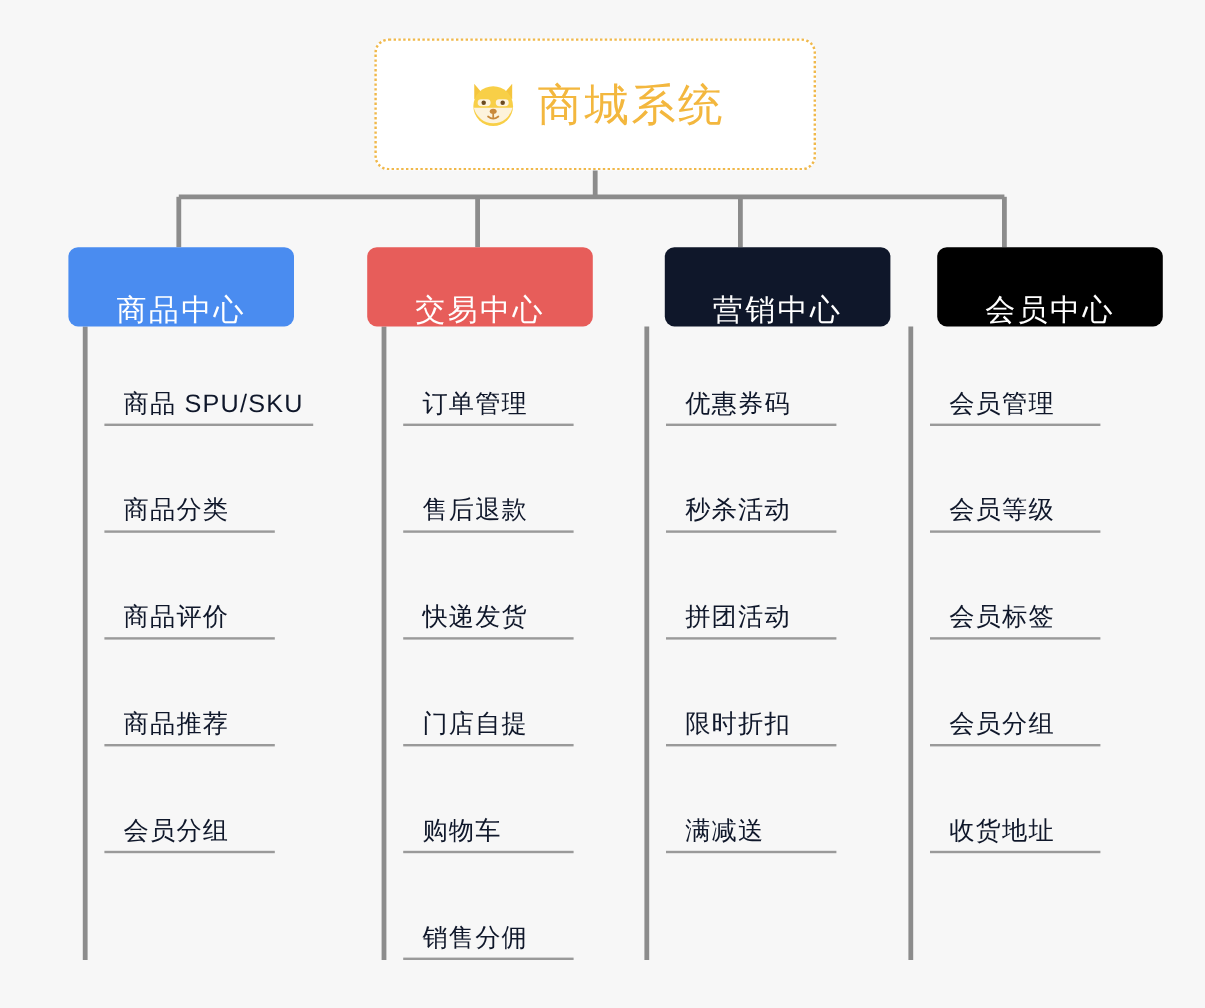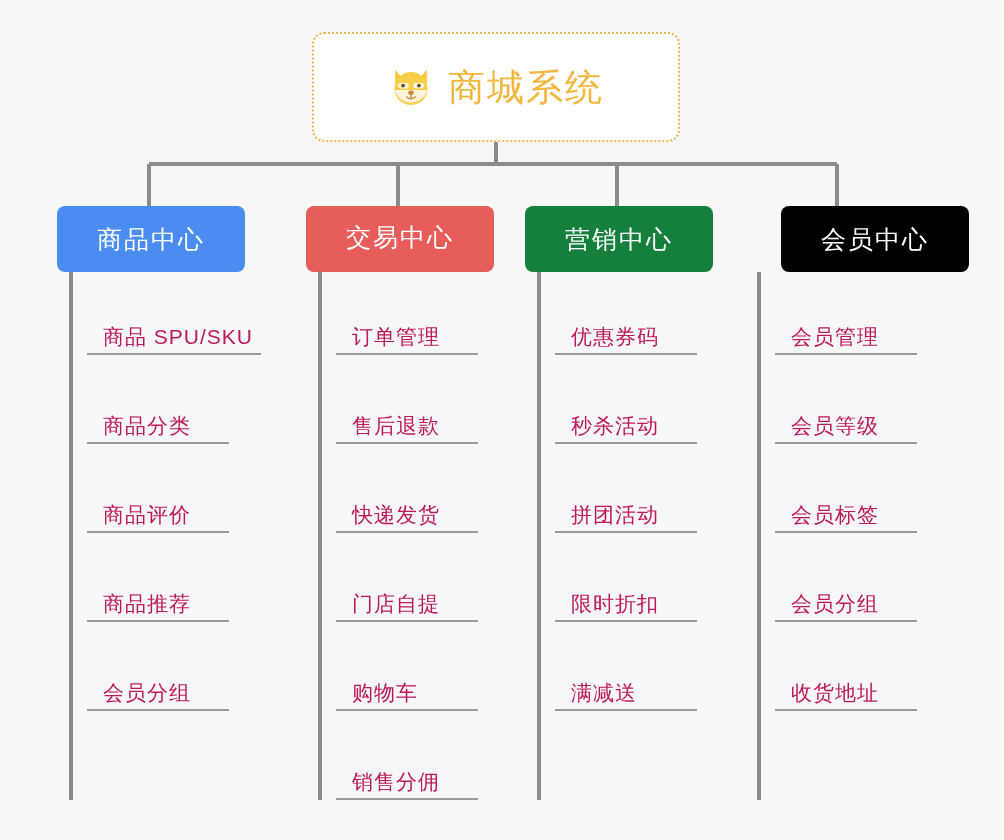--- a/index.html
+++ b/index.html
@@ -66,21 +66,21 @@
   }
 
   
   .branch-head {
     position: absolute;
     width: 188px;
     height: 66px;
     border-radius: 8px;
     box-sizing: border-box;
     display: flex;
-    align-items: center;
+    align-items: flex-end;
     justify-content: center;
     top: 206px;
   }
   .branch-head span {
     color: #ffffff;
     font-size: 25px;
     letter-spacing: 2px;
     line-height: 1;
     white-space: nowrap;
   }
@@ -94,21 +94,21 @@
   .leaf-row {
     position: relative;
     height: 89px;
     box-sizing: border-box;
   }
   .leaf-label {
     position: absolute;
     left: 16px;
     bottom: 6px;
     font-size: 21px;
-    color: #be185d;
+    color: #0f172a;
     letter-spacing: 1px;
     line-height: 1;
     white-space: nowrap;
     padding: 0 8px 6px 16px;
     border-bottom: 2px solid #9a9a9a;
     min-width: 118px;
     box-sizing: content-box;
   }
 </style>
 </head>
@@ -164,21 +164,21 @@
         <div class="leaf-row">
           <div class="leaf-label">商品评价</div>
         </div>
         <div class="leaf-row">
           <div class="leaf-label">商品推荐</div>
         </div>
         <div class="leaf-row">
           <div class="leaf-label">会员分组</div>
         </div>
       </div>
-      <div class="branch-head" style="left: 306px; background: rgb(231, 93, 90); font-family: Liberation Mono, monospace;">
+      <div class="branch-head" style="left: 306px; background: rgb(231, 93, 90);">
         <span>交易中心</span>
       </div>
       <div class="leaf-col" style="left: 320px;">
         <div class="leaf-row">
           <div class="leaf-label">订单管理</div>
         </div>
         <div class="leaf-row">
           <div class="leaf-label">售后退款</div>
         </div>
         <div class="leaf-row">
@@ -187,21 +187,21 @@
         <div class="leaf-row">
           <div class="leaf-label">门店自提</div>
         </div>
         <div class="leaf-row">
           <div class="leaf-label">购物车</div>
         </div>
         <div class="leaf-row">
           <div class="leaf-label">销售分佣</div>
         </div>
       </div>
-      <div class="branch-head" style="left: 525px; background: #15803d;">
+      <div class="branch-head" style="left: 554px; background: #0f172a;">
         <span>营销中心</span>
       </div>
       <div class="leaf-col" style="left: 539px;">
         <div class="leaf-row">
           <div class="leaf-label">优惠券码</div>
         </div>
         <div class="leaf-row">
           <div class="leaf-label">秒杀活动</div>
         </div>
         <div class="leaf-row">

